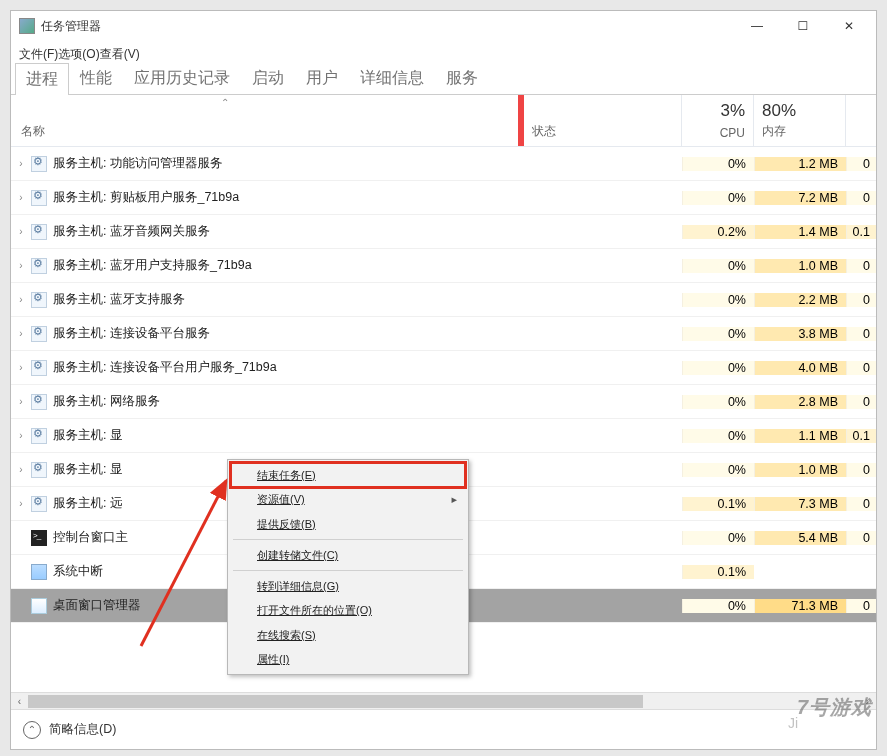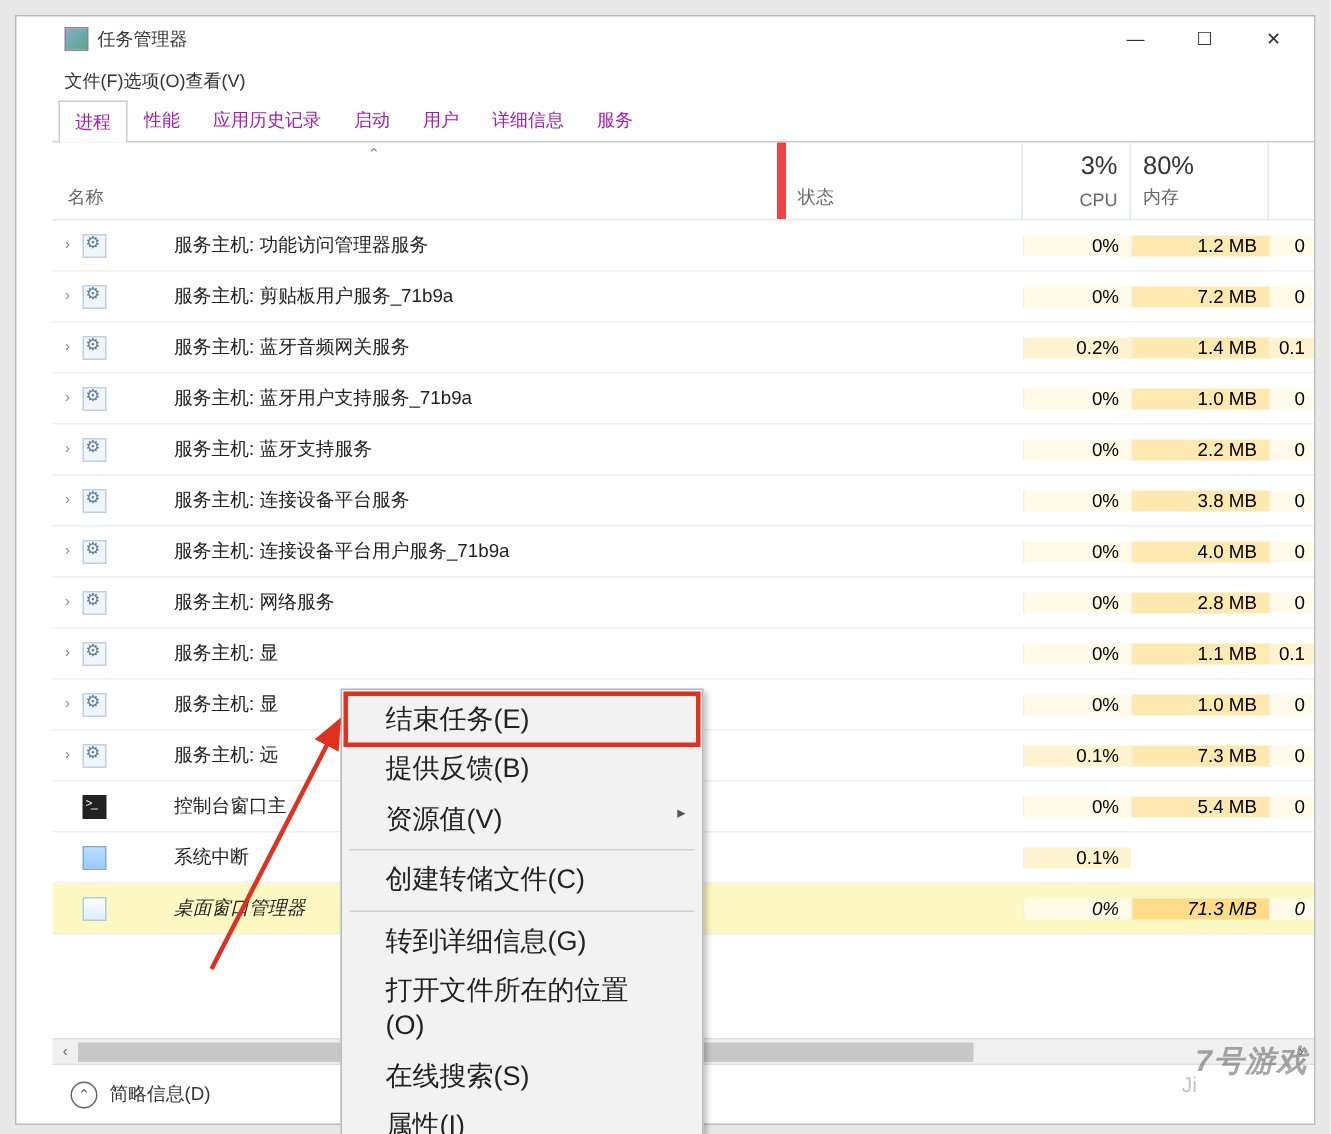--- a/index.html
+++ b/index.html
@@ -1,58 +1,58 @@
 <!DOCTYPE html>
 <html><head>
 <meta charset="utf-8">
 <style>
 * { margin: 0; padding: 0; box-sizing: border-box; font-family: "Microsoft YaHei", "Segoe UI", sans-serif; }
 body { background: #e8e8e8; padding: 10px; }
-.window { width: 867px; height: 740px; background: #fff; border: 1px solid #bbb; position: relative; display: flex; flex-direction: column; padding-left: 24px; }
+.window { width: 867px; height: 740px; background: #fff; border: 1px solid #bbb; position: relative; display: flex; flex-direction: column; }
 .titlebar { height: 30px; display: flex; align-items: center; padding: 0 4px; }
 .titlebar-icon { width: 16px; height: 16px; margin: 0 6px 0 4px; background: linear-gradient(135deg,#8ac,#5a8); border: 1px solid #888; }
 .titlebar-title { font-size: 12px; flex: 1; color: #333; }
 .titlebar-btns { display: flex; }
 .titlebar-btn { width: 46px; height: 28px; display: flex; align-items: center; justify-content: center; font-size: 12px; color: #333; font-family: "Segoe UI Symbol", sans-serif; }
 .menubar { height: 26px; display: flex; align-items: center; padding: 0 8px; font-size: 12px; color: #333; }
 .menubar span { cursor: default; }
 .tabs { height: 28px; display: flex; align-items: flex-end; border-bottom: 1px solid #ccc; padding: 0 4px; background: #fff; }
-.tab { padding: 5px 10px; font-size: 12px; color: #a21caf; border: 1px solid transparent; border-bottom: none; position: relative; }
+.tab { padding: 5px 10px; font-size: 16px; color: #737373; border: 1px solid transparent; border-bottom: none; position: relative; }
 .tab.active { background: #fff; border-color: #ccc; top: 1px; }
 .headers { display: flex; height: 52px; border-bottom: 1px solid #e5e9ef; position: relative; }
 .hdr-name { flex: 1; display: flex; align-items: flex-end; padding: 0 0 6px 10px; font-size: 12px; color: #666; border-right: 6px solid #ef4444; }
 .hdr-status { width: 158px; display: flex; align-items: flex-end; padding: 0 0 6px 8px; font-size: 12px; color: #666; border-right: 1px solid #e5e9ef; }
 .hdr-cpu { width: 72px; text-align: right; padding: 6px 8px; border-right: 1px solid #e5e9ef; display: flex; flex-direction: column; justify-content: space-between; }
 .hdr-mem { width: 92px; text-align: left; padding: 6px 8px; border-right: 1px solid #e5e9ef; display: flex; flex-direction: column; justify-content: space-between; }
 .hdr-disk { width: 30px; text-align: right; padding: 6px 4px 6px 0; display: flex; flex-direction: column; justify-content: flex-end; }
 .hdr-val { font-size: 17px; color: #333; }
 .hdr-lbl { font-size: 12px; color: #666; }
 .sort-ind { position: absolute; left: 210px; top: 2px; font-size: 10px; color: #888; }
 .list { flex: 1; overflow: hidden; }
 .row { display: flex; height: 34px; align-items: center; border-bottom: 1px solid #f0f0f0; font-size: 12.5px; }
-.row.selected { background: #fef9c3; font-style: italic; }
+.row.selected { background: #a3a3a3; }
 .row .exp { width: 20px; text-align: center; color: #888; font-size: 10px; }
 .row .icon { width: 16px; height: 16px; margin-right: 6px; display: inline-block; vertical-align: middle; }
 .icon.gear { background: #f0f6fc; border: 1px solid #c0d0e0; position: relative; }
 .icon.gear::after { content: "⚙"; position: absolute; top: -2px; left: 1px; font-size: 11px; color: #5a7ca0; }
 .icon.console { background: #222; position: relative; }
 .icon.console::after { content: ">_"; color: #fff; font-size: 8px; position: absolute; top: 1px; left: 2px; letter-spacing: -1px; }
 .icon.sys { background: linear-gradient(#bdf,#9cf); border: 1px solid #8ac; }
 .icon.dwm { background: linear-gradient(#fff,#def); border: 1px solid #acd; }
-.row .name { flex: 1; padding-right: 8px; white-space: nowrap; overflow: hidden; color: #222; margin-left: 39px; }
+.row .name { flex: 1; padding-right: 8px; white-space: nowrap; overflow: hidden; color: #222; }
 .row .status { width: 158px; }
 .row .cpu { width: 72px; text-align: right; padding-right: 8px; border-left: 1px solid #f5f0e0; }
 .row .mem { width: 92px; text-align: right; padding-right: 8px; border-left: 1px solid #f5f0e0; }
 .row .disk { width: 30px; text-align: right; padding-right: 6px; border-left: 1px solid #f5f0e0; }
 .heat0 { background: #fffbe8; }
 .heat1 { background: #fff3d0; }
 .heat2 { background: #ffe9b0; }
 .heat3 { background: #ffdc88; }
 .ctxmenu { position: absolute; left: 216px; top: 448px; width: 242px; background: #f2f2f2; border: 1px solid #b8b8b8; box-shadow: 2px 2px 4px rgba(0,0,0,.25); padding: 3px; z-index: 10; }
-.ctxmenu .mi { padding: 5px 26px 5px 26px; font-size: 18px; color: #222; position: relative; line-height: 1.3; }
+.ctxmenu .mi { padding: 5px 26px 5px 26px; font-size: 11px; color: #222; position: relative; line-height: 1.3; text-decoration: underline; }
 .ctxmenu .mi.hl { outline: 3px solid #e03020; outline-offset: -1px; }
 .ctxmenu .mi.sub::after { content: "▸"; position: absolute; right: 8px; top: 5px; font-size: 11px; color: #555; }
 .ctxmenu .sep { height: 1px; background: #d0d0d0; margin: 3px 2px; }
 .arrow { position: absolute; left: 120px; top: 455px; z-index: 11; pointer-events: none; }
 .scrollbar { height: 17px; background: #f0f0f0; border-top: 1px solid #ddd; display: flex; align-items: center; }
 .scrollbar .sb-btn { width: 17px; height: 17px; display: flex; align-items: center; justify-content: center; font-size: 10px; color: #666; }
 .scrollbar .sb-track { flex: 1; height: 17px; position: relative; }
 .scrollbar .sb-thumb { position: absolute; left: 0; top: 2px; width: 74%; height: 13px; background: #c8c8c8; border-radius: 0; }
 .footer { height: 40px; display: flex; align-items: center; padding: 0 12px; border-top: 1px solid #ddd; font-size: 12.5px; color: #333; gap: 8px; }
 .footer .chev { width: 18px; height: 18px; border: 1.5px solid #666; border-radius: 50%; display: flex; align-items: center; justify-content: center; font-size: 10px; color: #666; }
@@ -242,22 +242,22 @@
     <div class="sb-btn">›</div>
   </div>
 
   <div class="footer">
     <span class="chev">⌃</span>
     <span>简略信息(D)</span>
   </div>
 
   <div class="ctxmenu" id="ctxmenu">
       <div class="mi hl">结束任务(E)</div>
+      <div class="mi sub">资源值(V)</div>
       <div class="mi">提供反馈(B)</div>
-      <div class="mi sub">资源值(V)</div>
       <div class="sep"></div>
       <div class="mi">创建转储文件(C)</div>
       <div class="sep"></div>
       <div class="mi">转到详细信息(G)</div>
       <div class="mi">打开文件所在的位置(O)</div>
       <div class="mi">在线搜索(S)</div>
       <div class="mi">属性(I)</div>
     </div>
 
   <svg class="arrow" width="110" height="190">

